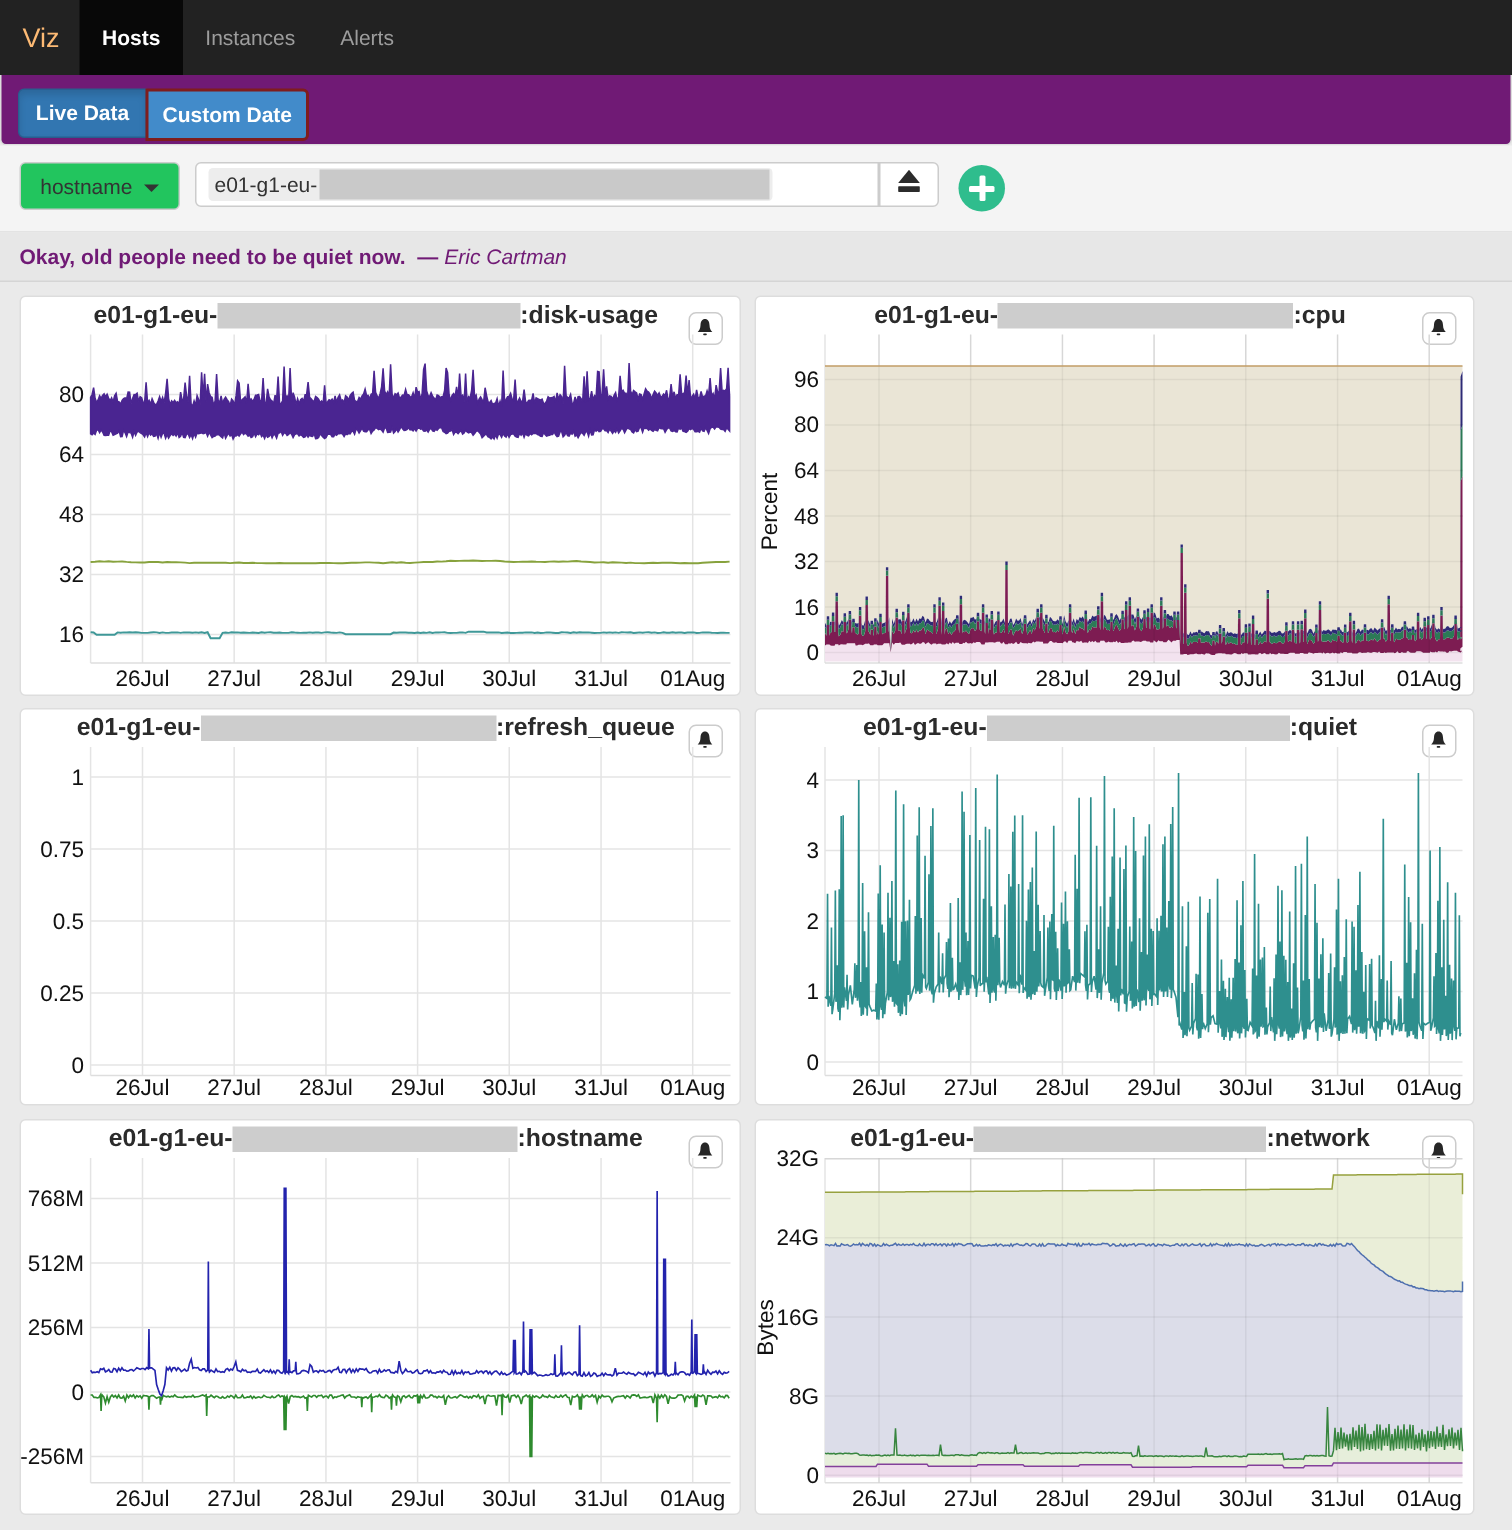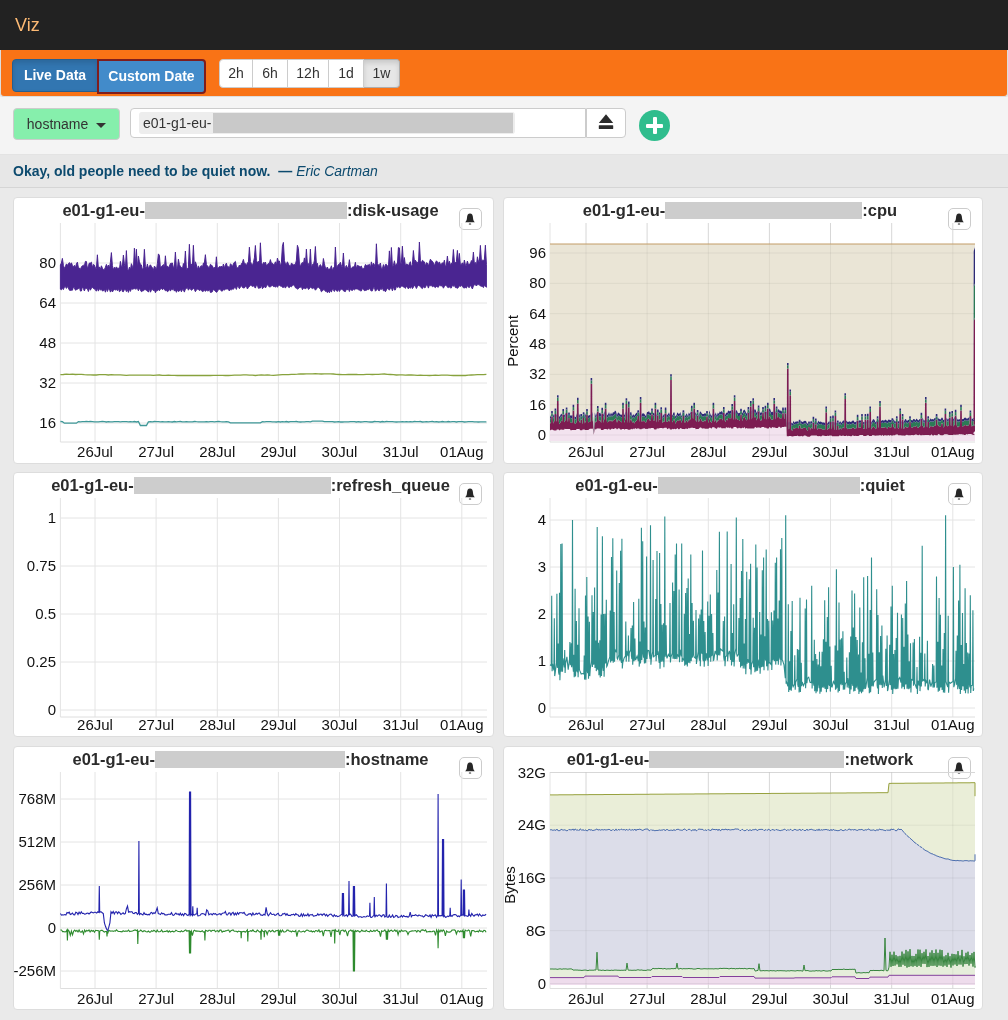--- a/index.html
+++ b/index.html
@@ -1,60 +1,54 @@
 <!DOCTYPE html>
 <html><head><meta charset="utf-8"><title>Viz</title><style>
 * { margin:0; padding:0; box-sizing:content-box; }
 html,body { width:1008px; height:1020px; font-family:"Liberation Sans",sans-serif; background:#eaeaea; overflow:hidden; }
 .navbar { position:absolute; left:0; top:0; width:1008px; height:50px; background:#222; }
 .brand { position:absolute; left:15px; top:0; line-height:50px; font-size:18px; color:#fdba74; }
 .nav { position:absolute; left:53px; top:0; height:50px; }
 .nav a { display:inline-block; height:50px; line-height:50px; padding:0 15px; font-size:14px; color:#9d9d9d; text-decoration:none; vertical-align:top; }
 .nav a.active { background:#080808; color:#fff; font-weight:bold; }
-.toolbar { position:absolute; left:0; top:50px; width:1006px; height:46px; background:#f97316; border:1px solid #ddd; border-top:none; border-radius:0 0 4px 4px; }
+.toolbar { position:absolute; left:0; top:50px; width:1006px; height:46px; background:#701a75; border:1px solid #ddd; border-top:none; border-radius:0 0 4px 4px; }
 .btn { display:inline-block; text-align:center; font-family:"Liberation Sans",sans-serif; cursor:default; }
 .b-live { position:absolute; left:11px; top:9px; width:84px; height:31px; line-height:31px; background:#3276b1; border:1px solid #285e8e; border-radius:4px 0 0 4px; color:#fff; font-size:14px; font-weight:bold; box-shadow:inset 0 3px 5px rgba(0,0,0,.125); }
 .b-custom { position:absolute; left:96px; top:9px; width:105px; height:31px; line-height:31px; background:#428bca; border:2px solid #7f1d1d; border-radius:0 4px 4px 0; color:#fff; font-size:14px; font-weight:bold; }
 .tgroup { position:absolute; left:218px; top:9px; height:29px; }
 .tbtn { float:left; height:27px; line-height:27px; border:1px solid #ccc; border-left:none; background:#fff; color:#333; font-size:14px; text-align:center; }
 .tbtn.first { border-left:1px solid #ccc; border-radius:4px 0 0 4px; }
 .tbtn.last { border-radius:0 4px 4px 0; }
 .tbtn.active { background:#e6e6e6; border-color:#adadad; box-shadow:inset 0 3px 5px rgba(0,0,0,.125); }
 .hostrow { position:absolute; left:0; top:97px; width:1008px; height:57px; background:#f4f4f4; border-bottom:1px solid #e3e3e3; }
-.hostbtn { position:absolute; left:13px; top:11px; width:105px; height:30px; line-height:30px; background:#86efac; border:1px solid #ccc; border-radius:4px; font-size:14px; color:#333; text-align:center; }
+.hostbtn { position:absolute; left:13px; top:11px; width:105px; height:30px; line-height:30px; background:#22c55e; border:1px solid #ccc; border-radius:4px; font-size:14px; color:#333; text-align:center; }
 .caret { display:inline-block; width:0; height:0; border-top:5px solid #333; border-left:5px solid transparent; border-right:5px solid transparent; margin-left:4px; vertical-align:middle; }
 .searchwrap { position:absolute; left:130px; top:11px; height:30px; }
 .searchin { position:absolute; left:0; top:0; width:454px; height:28px; background:#fff; border:1px solid #ccc; border-radius:4px 0 0 4px; }
 .token { position:absolute; left:8px; top:3px; height:22px; line-height:22px; background:#ededed; border-radius:3px; padding:0 2px 0 4px; font-size:14px; color:#333; white-space:nowrap; }
 .redin { display:inline-block; width:300px; height:20px; background:#c9c9c9; vertical-align:-5px; margin-left:1px; }
 .upbtn { position:absolute; left:456px; top:0; width:38px; height:28px; background:#fff; border:1px solid #ccc; border-radius:0 4px 4px 0; text-align:center; line-height:33px; }
 .plusbtn { position:absolute; left:639px; top:110px; width:31px; height:31px; border-radius:50%; background:#2fbd8d; }
 .plusbtn:before { content:""; position:absolute; left:7px; top:13.5px; width:17px; height:4px; background:#fff; border-radius:1px; }
 .plusbtn:after { content:""; position:absolute; left:13.5px; top:7px; width:4px; height:17px; background:#fff; border-radius:1px; }
-.quote { position:absolute; left:0; top:155px; width:1008px; height:32px; background:#e7e7e7; border-bottom:1px solid #d5d5d5; line-height:32px; font-size:14px; color:#0c4a6e; }
+.quote { position:absolute; left:0; top:155px; width:1008px; height:32px; background:#e7e7e7; border-bottom:1px solid #d5d5d5; line-height:32px; font-size:14px; color:#701a75; }
 .quote b { margin-left:13px; }
 .panel { position:absolute; background:#fff; border:1px solid #ddd; border-radius:4px; }
 .ptitle { position:absolute; left:0; top:2px; width:100%; height:20px; padding-right:6px; box-sizing:border-box; display:flex; justify-content:center; align-items:center; font-size:16.5px; font-weight:bold; color:#2b2b2b; white-space:nowrap; }
 .redact { display:inline-block; height:17px; background:#cdcdcd; }
 .bellbtn { position:absolute; right:11px; top:10px; width:21.5px; height:19.5px; border:1px solid #ccc; border-radius:5px; background:#fff; text-align:center; line-height:24px; }
 .chart { position:absolute; left:0; top:0; }
 </style></head><body>
 <div class="navbar">
     <span class="brand">Viz</span>
+    <div class="nav"><a class="active">Hosts</a><a>Instances</a><a>Alerts</a></div>
   </div>
 <div class="toolbar">
 <div class="btn b-live">Live Data</div>
     <div class="btn b-custom">Custom Date</div>
-<div class="tgroup">
-      <div class="tbtn first" style="width:32px">2h</div>
-      <div class="tbtn" style="width:34px">6h</div>
-      <div class="tbtn" style="width:40px">12h</div>
-      <div class="tbtn" style="width:34px">1d</div>
-      <div class="tbtn active last" style="width:35px">1w</div>
-    </div>
 </div>
 <div class="hostrow">
 <div class="hostbtn">hostname <span class="caret"></span></div>
 <div class="searchwrap">
       <div class="searchin">
         <span class="token">e01-g1-eu-<span class="redin"></span></span>
       </div>
       <div class="upbtn"><svg width="18" height="19" viewBox="0 0 18 19">
           <path d="M9 2.2 L16.2 11 L1.8 11 Z" fill="#2b2b2b"></path>
           <rect x="1.8" y="13.2" width="14.4" height="3.8" rx="0.5" fill="#2b2b2b"></rect>

